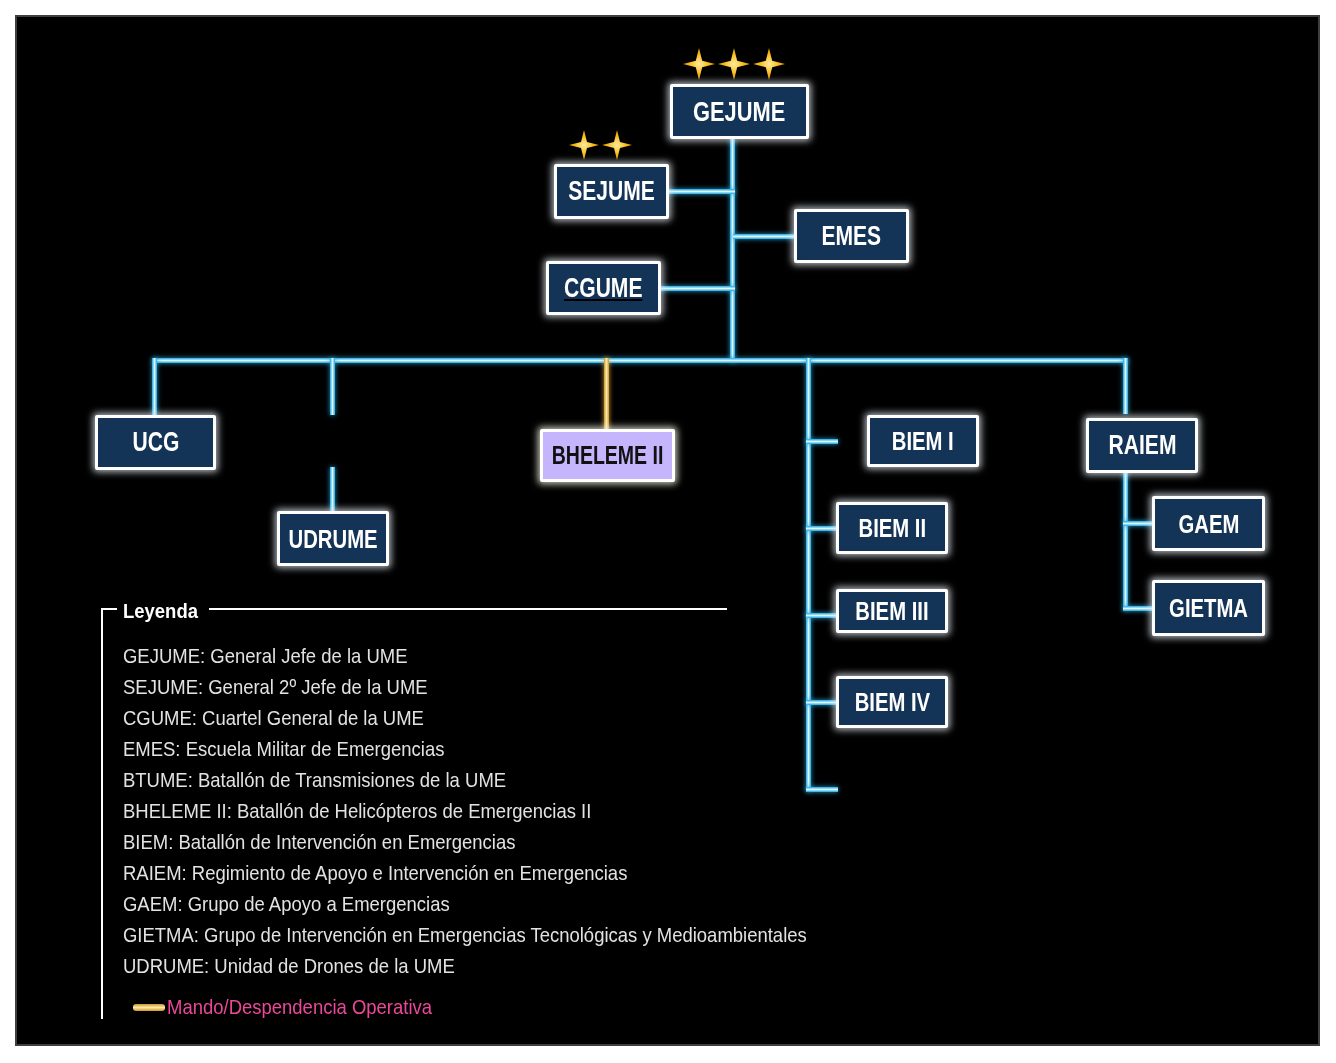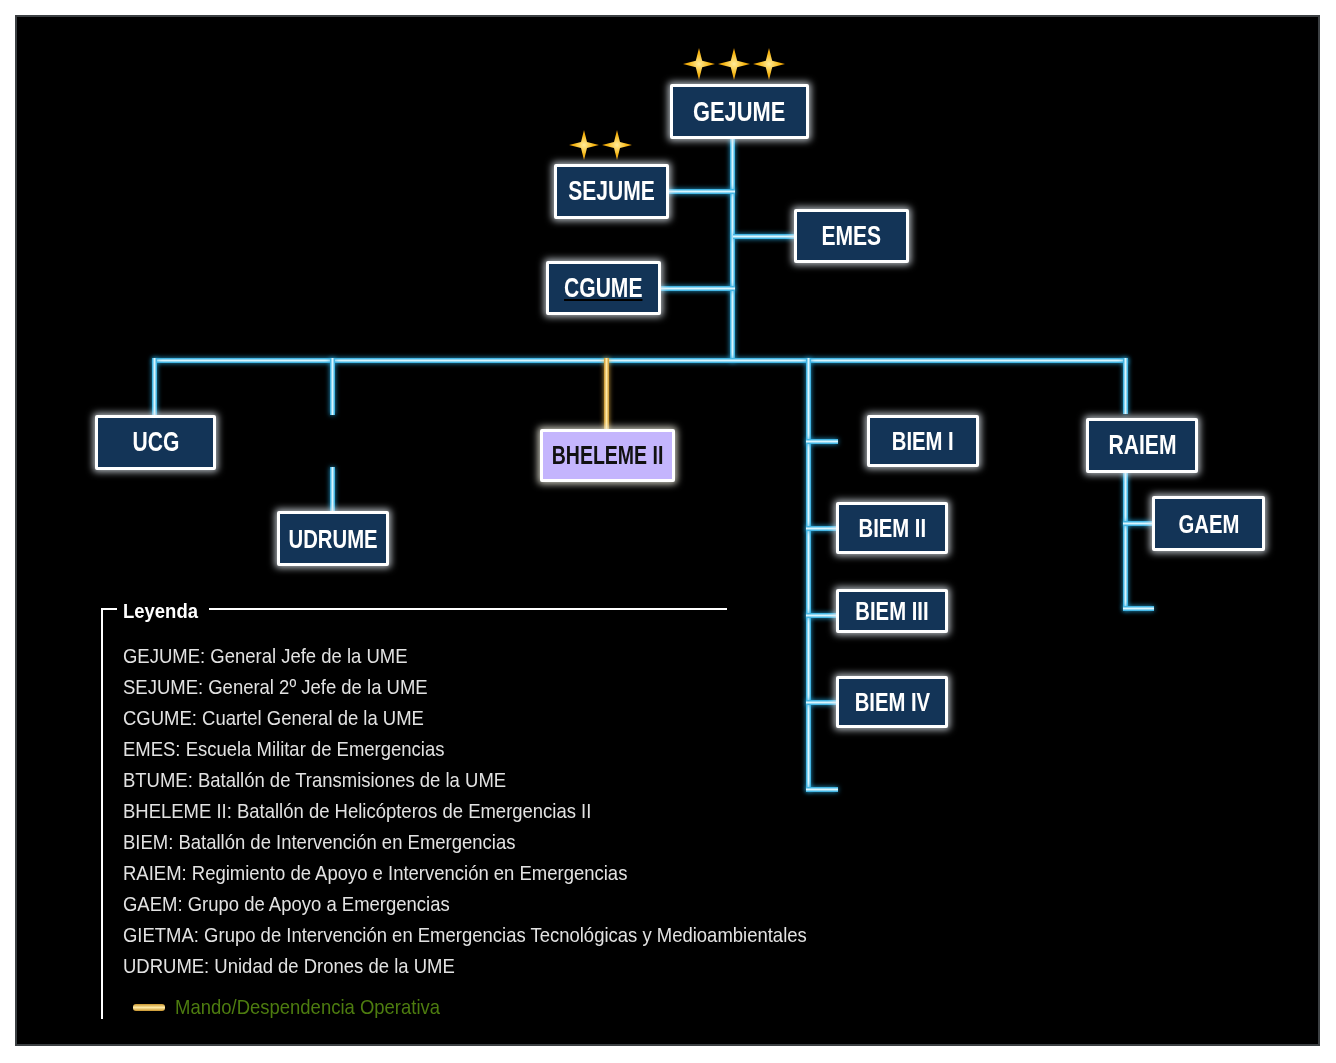--- a/index.html
+++ b/index.html
@@ -57,22 +57,22 @@
   .legend-rule{position:absolute;background:#ffffff;}
   .legend-list{
     position:absolute;left:106px;top:623px;margin:0;padding:0;list-style:none;
     color:#e2e2e2;font-size:21px;
   }
   .legend-list li{
     line-height:31px;white-space:nowrap;
     transform:scaleX(0.88);transform-origin:left center;
   }
   .mando{
-    position:absolute;left:116px;top:978px;display:flex;align-items:center;gap:10px;
-    color:#4d7c0f;font-size:21px;
+    position:absolute;left:116px;top:978px;display:flex;align-items:center;gap:2px;
+    color:#ec4899;font-size:21px;
   }
   .mando .dash{
     width:32px;height:7px;border-radius:3px;
     background:linear-gradient(180deg,#c9952d 0%,#ffe9a3 50%,#c9952d 100%);
   }
   .mando .txt{transform:scaleX(0.88);transform-origin:left center;white-space:nowrap;}
 </style>
 </head>
 <body>
 
@@ -140,20 +140,23 @@
   </div>
   <div class="node" style="left:819px;top:659px;width:112px;height:52px;">
     <span class="lbl" style="font-size:26px;">BIEM IV</span>
   </div>
   <div class="node" style="left:1053px;top:401px;width:112px;height:55px;margin-left:16px;">
     <span class="lbl">RAIEM</span>
   </div>
   <div class="node" style="left:1135px;top:479px;width:113px;height:55px;">
     <span class="lbl" style="font-size:26px;">GAEM</span>
   </div>
+  <div class="node" style="left:1135px;top:563px;width:113px;height:56px;">
+    <span class="lbl" style="font-size:26px;">GIETMA</span>
+  </div>
 
   <div class="legend-rule" style="left:84px;top:591px;width:16px;height:2px;"></div>
   <div class="legend-rule" style="left:84px;top:591px;width:2px;height:411px;"></div>
   <div class="legend-title">Leyenda</div>
   <div class="legend-rule" style="left:192px;top:591px;width:518px;height:2px;"></div>
 
   <ul class="legend-list">
     <li>GEJUME: General Jefe de la UME</li>
     <li>SEJUME: General 2º Jefe de la UME</li>
     <li>CGUME: Cuartel General de la UME</li>

